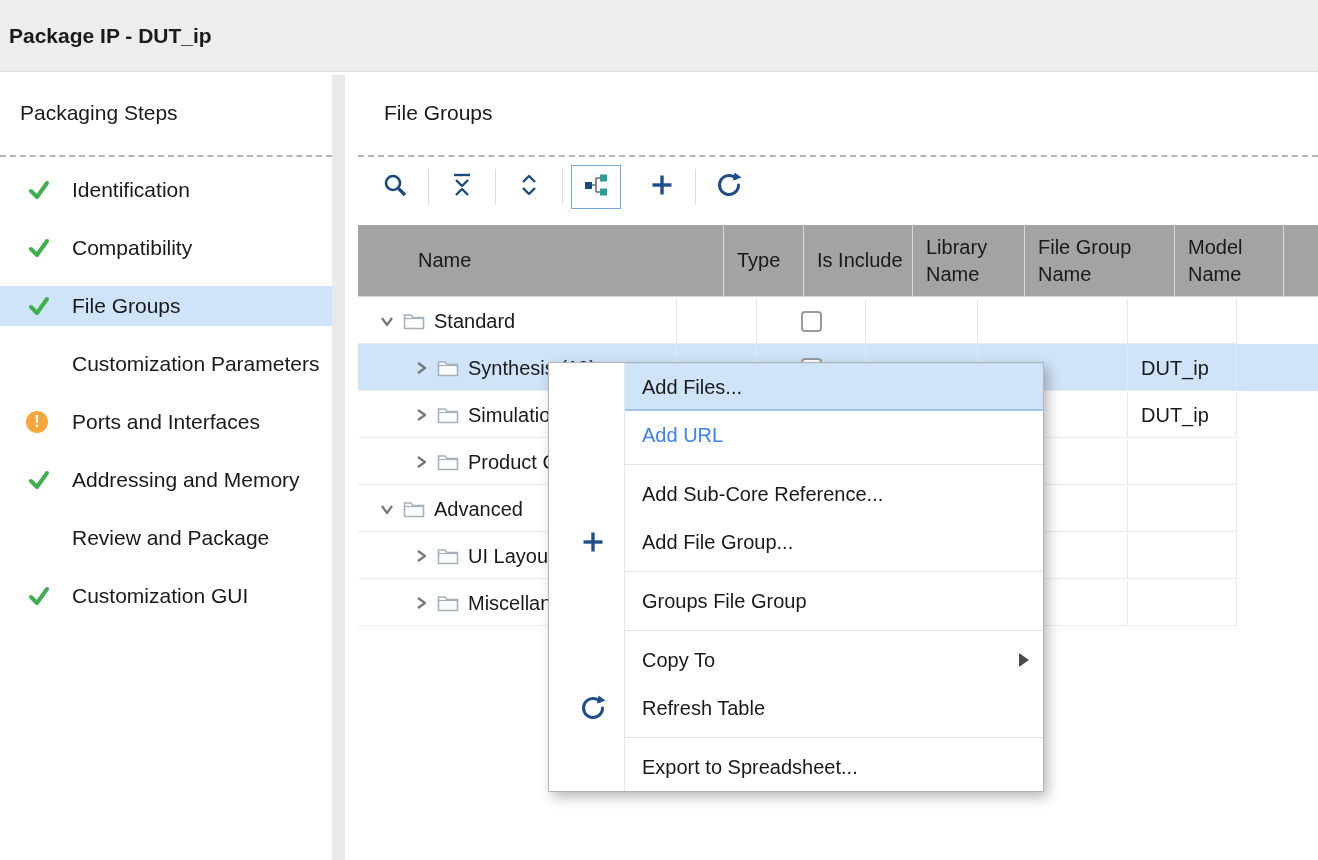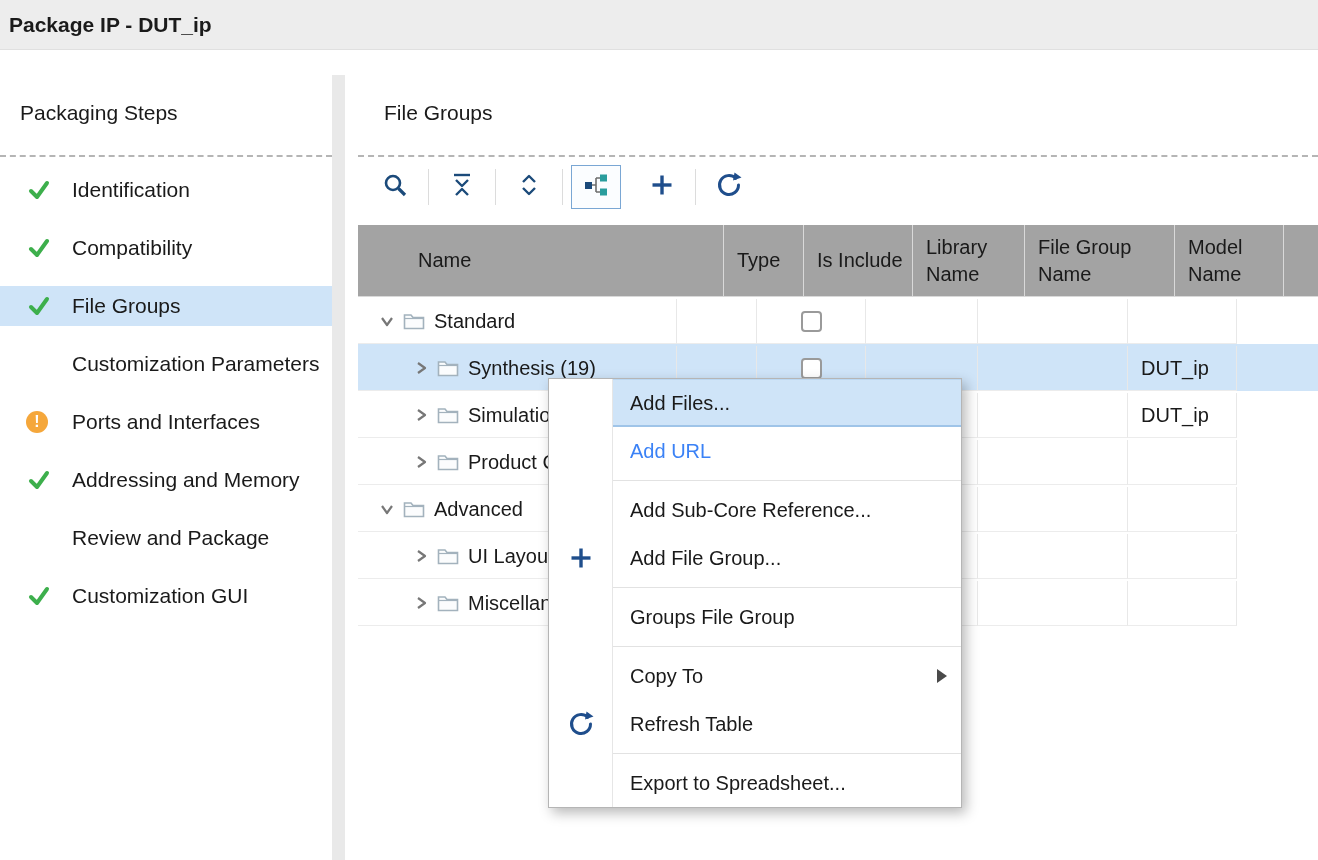--- a/index.html
+++ b/index.html
@@ -9,21 +9,21 @@
     height: 860px;
     position: relative;
     overflow: hidden;
     background: #ffffff;
     color: #1a1a1a;
     font-family: "Liberation Sans", sans-serif;
   }
 
   
   .titlebar {
-    position: absolute; left: 0; top: 0; width: 1318px; height: 50px;
+    position: absolute; left: 0; top: 0; width: 1318px; height: 72px;
     background: #ededed; border-bottom: 1px solid #e0e0e0;
     display: flex; align-items: center; padding-left: 9px;
   }
   .titlebar .wtitle { font-weight: bold; font-size: 21px; }
 
   
   .sidebar { position: absolute; left: 0; top: 75px; width: 332px; bottom: 0; background: #fff; overflow: hidden; }
   .panel-title { position: absolute; left: 20px; top: 26px; font-weight: normal; font-size: 21px; white-space: nowrap; }
   .dashed { position: absolute; left: 0; right: 0; top: 80px; border-top: 2px dashed #b5b5b5; }
   .side-items { position: absolute; left: 0; right: 0; top: 95px; }
@@ -72,23 +72,23 @@
   .indent0 { padding-left: 22px; }
   .indent1 { padding-left: 56px; }
   .rlabel, .mlabel { font-size: 20px; white-space: nowrap; }
   .td.col-model { padding-left: 13px; }
   .cbx { width: 21px; height: 21px; border: 2px solid #9a9a9a; border-radius: 4px; background: #fff; flex: none; }
   .chev { display: flex; width: 14px; flex: none; }
   .fold { display: flex; flex: none; }
 
   
   .context-menu {
-    position: absolute; left: 548px; top: 378px; width: 414px;
+    position: absolute; left: 548px; top: 362px; width: 496px;
     background: #fff; border: 1px solid #b5b5b5;
-    box-shadow: 4px 5px 12px rgba(0,0,0,0.28); z-index: 10;
+    box-shadow: 4px 5px 12px rgba(0,0,0,0.28); z-index: 10; padding-left: 12px;
   }
   .menu-item { display: flex; height: 48px; }
   .mi-icon { width: 63px; flex: none; display: flex; align-items: center; justify-content: center; }
   .mi-body {
     flex: 1; display: flex; align-items: center; padding: 0 14px 0 17px;
     border-left: 1px solid #e6e6e6; font-size: 20px; white-space: nowrap;
   }
   .menu-item.highlight .mi-body {
     background: #cfe4f8;
     box-shadow: inset 0 -2px 0 #9fc4e8, inset 0 1px 0 #bcd8f2;

